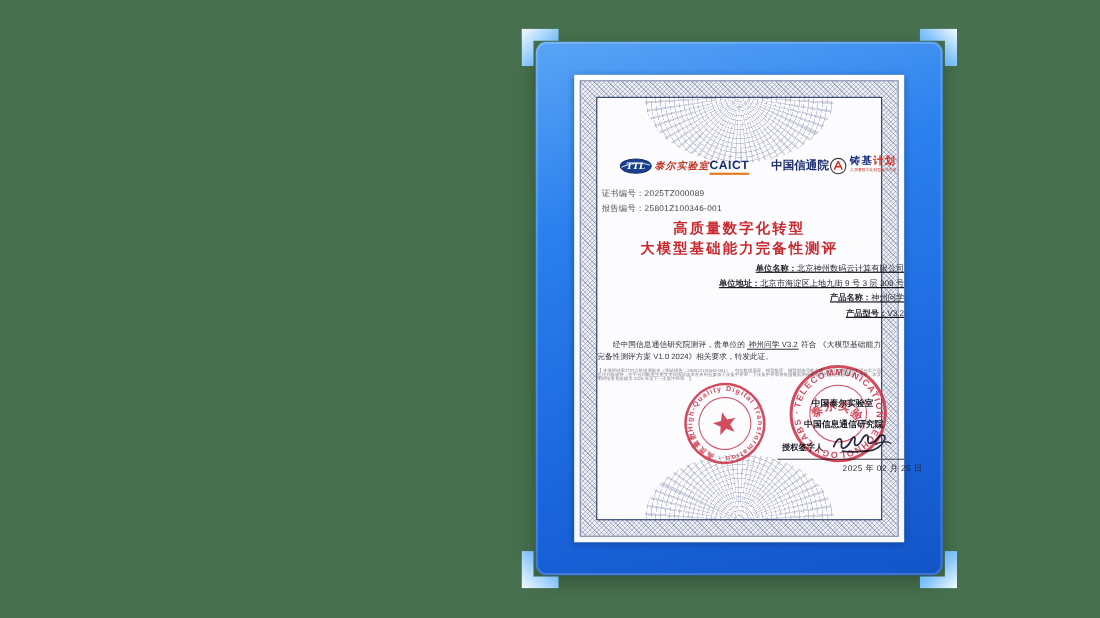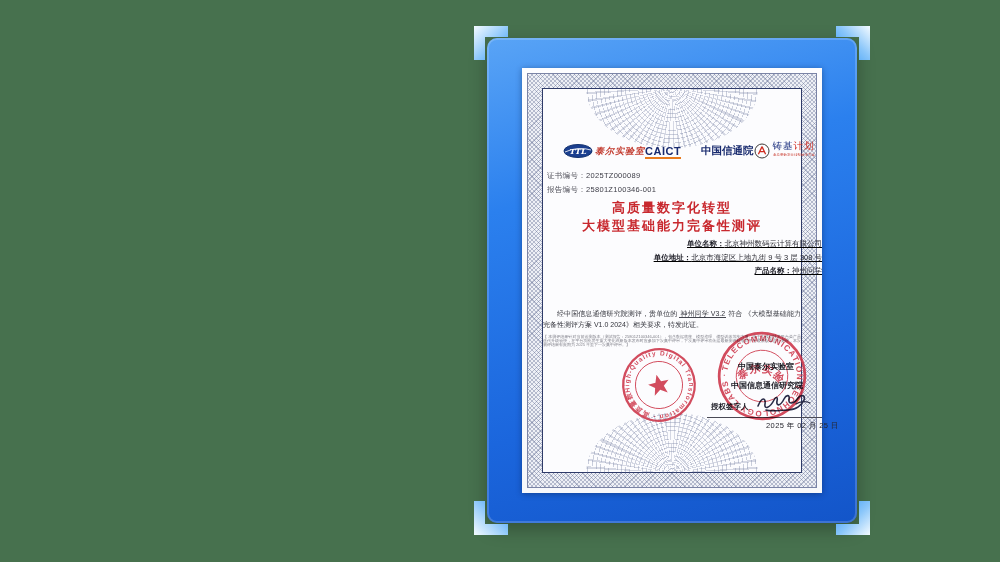--- a/index.html
+++ b/index.html
@@ -70,21 +70,21 @@
   .ttl{display:flex;align-items:center;gap:2px;}
   .ttl-zh{font-family:"DejaVu Serif","Liberation Serif",serif;font-style:italic;
     font-weight:700;color:#c23a2e;font-size:9px;letter-spacing:1px;white-space:nowrap;}
   .caict{display:flex;align-items:center;gap:20px;}
   .caict-mark{display:inline-block;position:relative;font-weight:800;font-size:11px;
     color:#182a6e;letter-spacing:.5px;}
   .caict-mark::after{content:"";position:absolute;left:0;right:0;bottom:-2px;height:2.2px;background:#e87a1e;}
   .caict-zh{font-weight:700;font-size:10.5px;color:#182a6e;white-space:nowrap;}
   .zhuji{display:flex;align-items:center;gap:3px;}
   .zhuji-texts{display:flex;flex-direction:column;align-items:flex-start;}
-  .zhuji-word{font-weight:400;font-size:9.5px;letter-spacing:1px;white-space:nowrap;}
+  .zhuji-word{font-weight:700;font-size:9.5px;letter-spacing:1px;white-space:nowrap;}
   .zhuji-word .navy{color:#1b2f7e;}
   .zhuji-word .red{color:#d02b20;}
   .zhuji-tag{font-size:7px;color:#c8372a;transform:scale(.5);transform-origin:0 0;
     width:200%;white-space:nowrap;margin-top:-1px;}
   
   .numrow{position:absolute;left:25px;font-size:7.5px;color:#3c3c46;letter-spacing:.3px;white-space:nowrap;}
   .numrow .lab{color:#55555e;}
   .title{position:absolute;left:0;right:0;text-align:center;font-weight:700;
     color:#c8282e;font-size:13px;letter-spacing:2px;white-space:nowrap;}
   .fields{position:absolute;left:0;right:0;top:169px;text-align:right;text-decoration:underline;}
@@ -160,20 +160,21 @@
         <span class="lab">报告编号：</span><span>25801Z100346-001</span>
       </div>
 
       <div class="title" style="top:131px">高质量数字化转型</div>
       <div class="title" style="top:149px">大模型基础能力完备性测评</div>
 
       <div class="fields">
         <div class="frow"><span class="flab">单位名称：</span><span>北京神州数码云计算有限公司</span></div>
         <div class="frow"><span class="flab">单位地址：</span><span>北京市海淀区上地九街 9 号 3 层 308 号</span></div>
         <div class="frow"><span class="flab">产品名称：</span><span>神州问学</span></div>
+        <div class="frow"><span class="flab">产品型号：</span><span>V3.2</span></div>
       </div>
 
       <div class="statement"><span>经中国信息通信研究院测评，贵单位的 </span><span class="und">神州问学 V3.2</span><span> 符合 </span><span>《大模型基础能力完备性测评方案 V1.0 2024》</span><span>相关要求，特发此证。</span></div>
 
       <div class="footnote">【 本测评结果针对当前送测版本（测试报告：25801Z100346-001），包含数据底座、模型推理、模型训练等能力项。由于大模型技术平台类产品迭代升级较快，在平台功能发生重大变化或新版本发布时应参加下次集中评审，下次集中评审将依据最新测评标准对平台最新版本进行测评，本次测评结果有效期为 2025 年至下一次集中评审。】</div>
 
       <div class="stamp left">
         <svg width="76" height="76" viewBox="0 0 100 100">
           <defs>
               <path id="ringL" d="M50,50 m-39,0 a39,39 0 1,1 78,0 a39,39 0 1,1 -78,0"></path>

